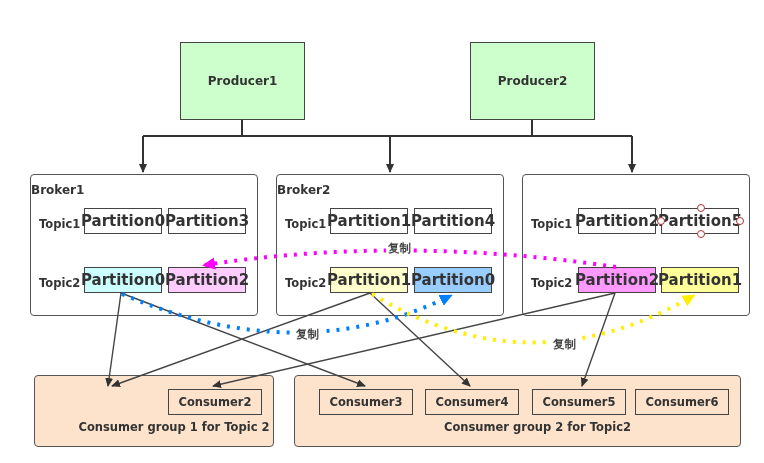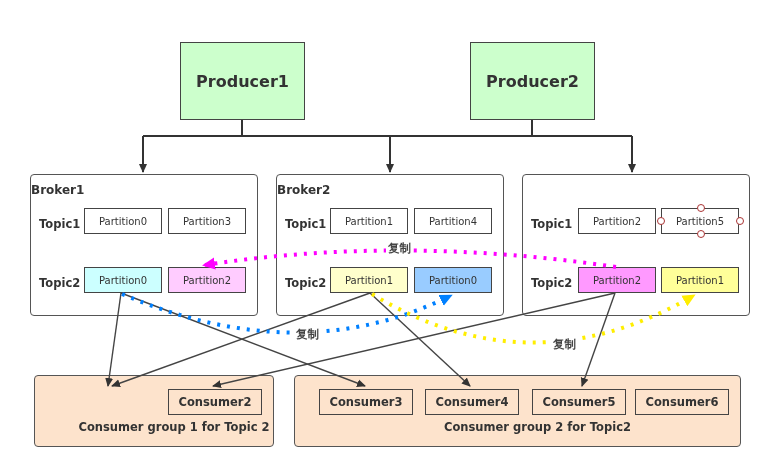--- a/index.html
+++ b/index.html
@@ -1,25 +1,25 @@
 <!DOCTYPE html>
 <html><head>
 <meta charset="utf-8">
 <style>
   html, body { margin: 0; padding: 0; background: #ffffff; }
   body { width: 764px; height: 463px; position: relative; overflow: hidden;
          font-family: "DejaVu Sans", sans-serif; color: #333; }
   .abs { position: absolute; box-sizing: border-box; }
   .producer { background: #ccffcc; border: 1.5px solid #444; display: flex; align-items: center; justify-content: center;
-              font-weight: bold; font-size: 16px; }
+              font-weight: bold; font-size: 12px; }
   .broker { border: 1.5px solid #555; border-radius: 4px; background: #fff; }
   .broker-title { position: absolute; top: 8px; left: 0; right: 0; text-align: left; font-weight: bold; font-size: 12px; }
   .topic-label { position: absolute; font-weight: bold; font-size: 11.5px; }
   .part { position: absolute; border: 1.5px solid #444; display: flex; align-items: center; justify-content: center;
-          font-weight: normal; font-size: 10px; box-sizing: border-box; }
+          font-weight: bold; font-size: 15px; box-sizing: border-box; }
   .group { background: #fde3cc; border: 1.5px solid #555; border-radius: 4px; }
   .consumer { position: absolute; border: 1.5px solid #444; display: flex; align-items: center; justify-content: center;
               font-weight: bold; font-size: 11.5px; box-sizing: border-box; }
   .group-label { position: absolute; left: 0; right: 0; text-align: center; font-weight: bold; font-size: 11.5px; margin-left: 40px; }
   svg.overlay { position: absolute; left: 0; top: 0; pointer-events: none; }
   .copy-label { position: absolute; font-size: 11.5px; background: #fff; padding: 0 2px; font-weight: bold; color: #444; }
   .handle { position: absolute; width: 6px; height: 6px; border: 1px solid #a33; border-radius: 50%; background: #fff; }
 </style>
 </head>
 <body>

